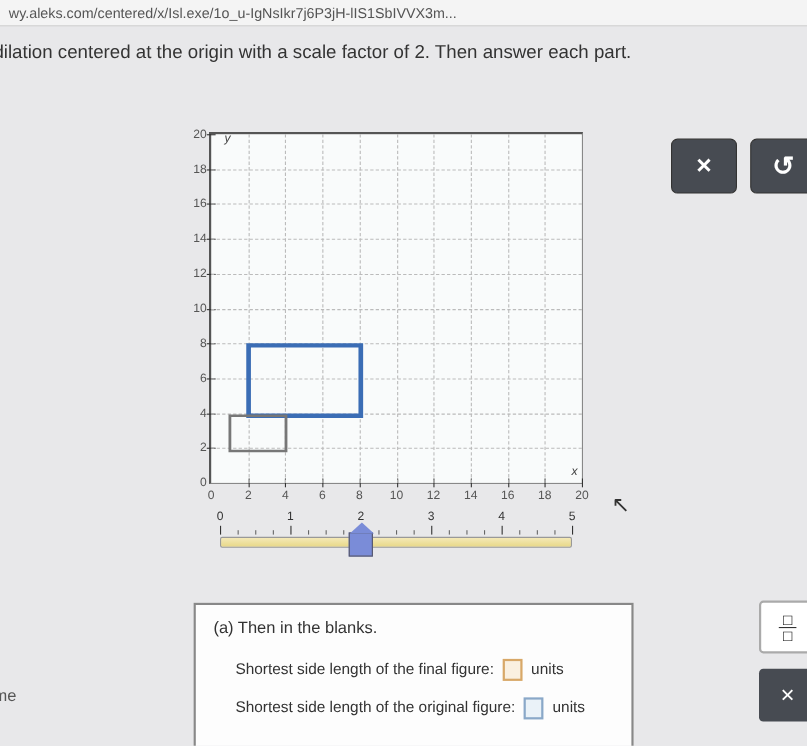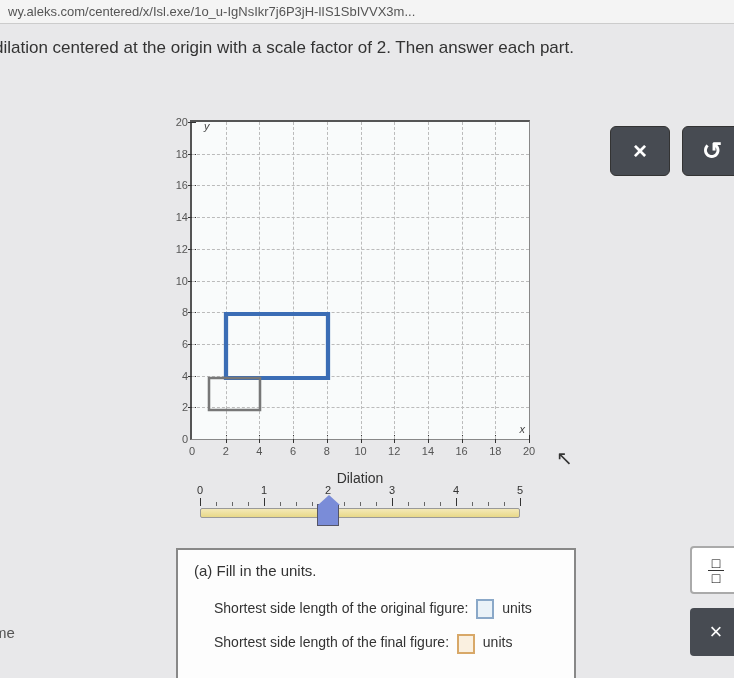--- a/index.html
+++ b/index.html
@@ -122,21 +122,20 @@
 
     <svg class="shape" width="340" height="320" viewBox="0 0 20 20" preserveAspectRatio="none">
       <g transform="translate(0,20) scale(1,-1)">
         <polygon points="2,4 2,8 8,8 8,4 4,4" fill="none" stroke="#3b6db5" stroke-width="0.25"></polygon>
         <polygon points="1,2 1,4 4,4 4,2 2,2" fill="none" stroke="#777" stroke-width="0.15"></polygon>
       </g>
     </svg>
   </div>
 
   <div class="slider-area">
-    <div class="slider-title">Dilation</div>
     <div class="slider-track">
       <div class="slider-bg"></div>
       <span class="slider-label" style="left:0%">0</span>
       <span class="slider-label" style="left:20%">1</span>
       <span class="slider-label" style="left:40%">2</span>
       <span class="slider-label" style="left:60%">3</span>
       <span class="slider-label" style="left:80%">4</span>
       <span class="slider-label" style="left:100%">5</span>
       <div class="slider-tick" style="left:0%"></div>
         <div class="slider-tick minor" style="left:5%"></div>
@@ -158,29 +157,29 @@
         <div class="slider-tick minor" style="left:85%"></div>
         <div class="slider-tick minor" style="left:90%"></div>
         <div class="slider-tick minor" style="left:95%"></div>
       <div class="slider-tick" style="left:100%"></div>
       <div class="slider-thumb" style="left:40%"></div>
     </div>
   </div>
 </div>
 
 <div class="question-box">
-  <div class="q-part">(a)  Fill in the units.</div>
+  <div class="q-part">(a)  Then in the blanks.</div>
+  <div class="q-line">
+    <span>Shortest side length of the final figure:</span>
+    <span class="blank orange"></span>
+    <span>units</span>
+  </div>
   <div class="q-line">
     <span>Shortest side length of the original figure:</span>
     <span class="blank"></span>
-    <span>units</span>
-  </div>
-  <div class="q-line">
-    <span>Shortest side length of the final figure:</span>
-    <span class="blank orange"></span>
     <span>units</span>
   </div>
 </div>
 
 <div class="right-tools">
   <div class="frac-btn">
     <span class="frac-top">□</span>
     <span>□</span>
   </div>
   <div class="x-btn">×</div>

